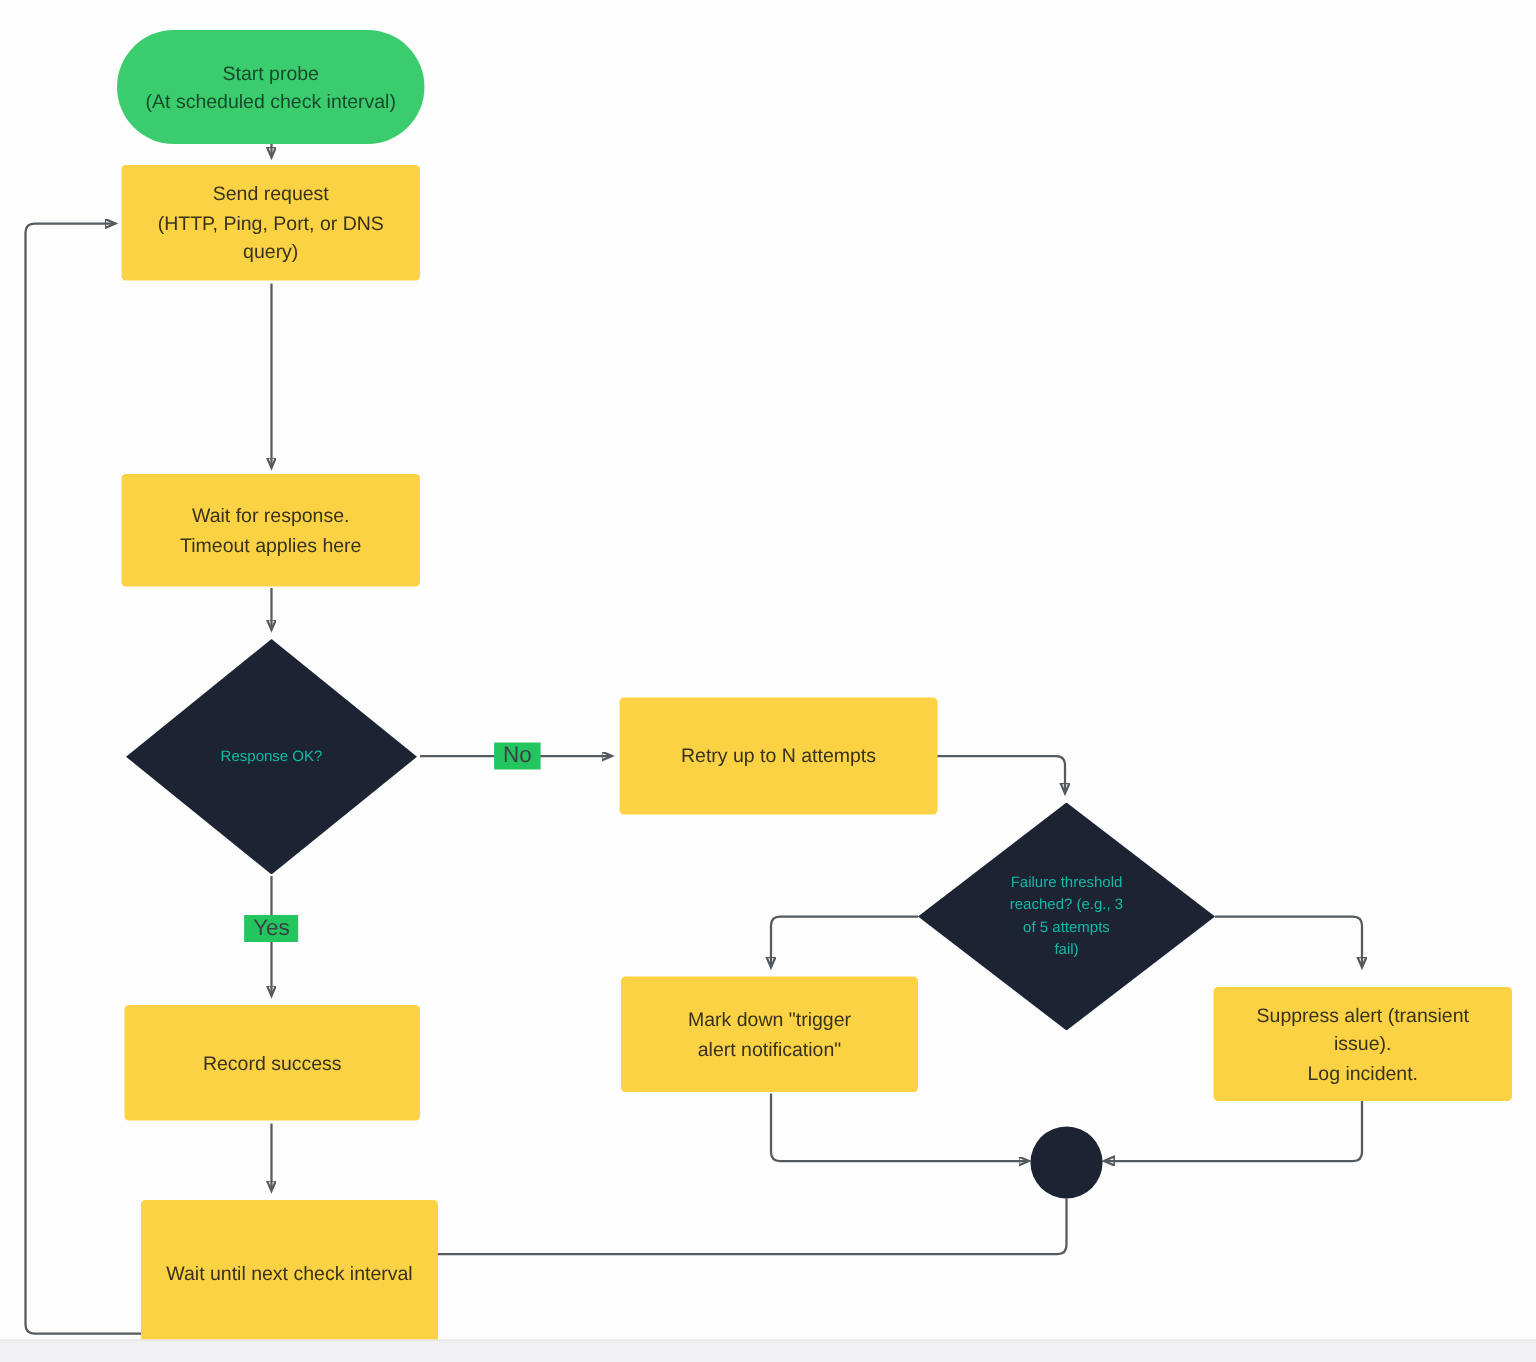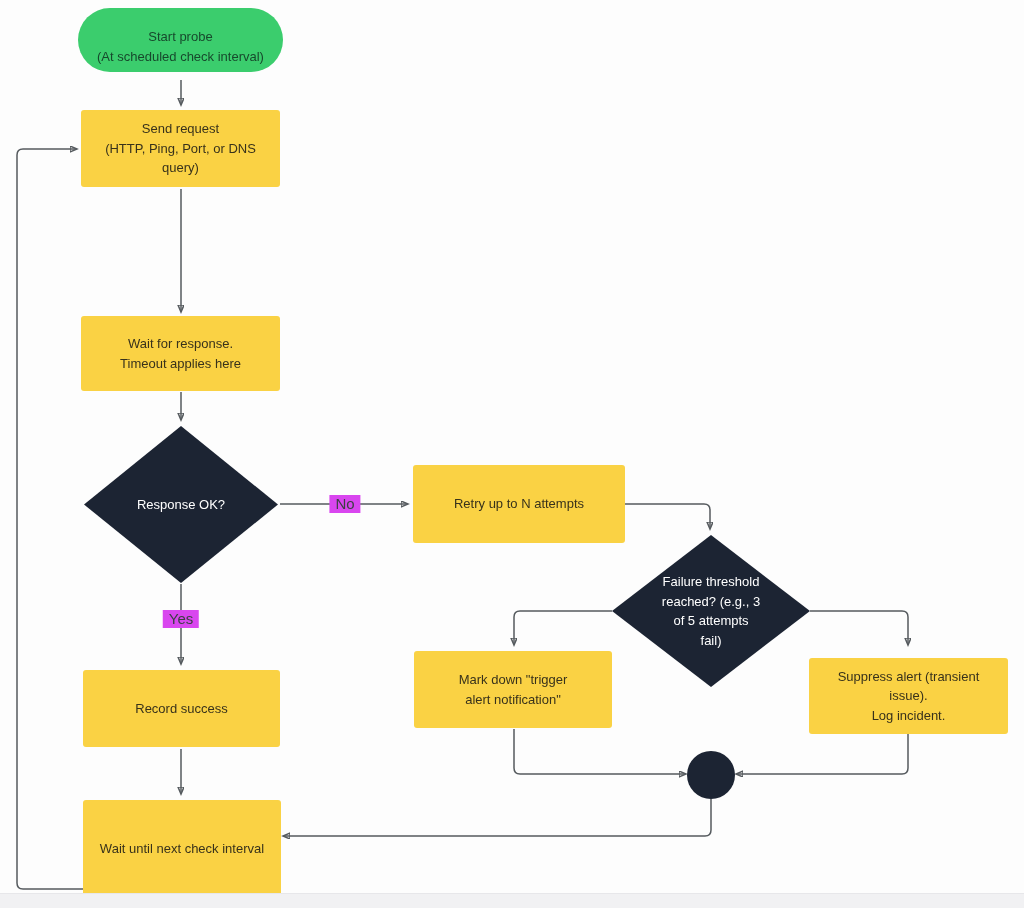--- a/index.html
+++ b/index.html
@@ -45,34 +45,34 @@
     color: #38321b;
     border-radius: 3px;
   }
   .stadium {
     background: #3bcd6d;
     color: #17492c;
     border-radius: 40px;
   }
   .diamond {
     background: #1c2433;
-    color: #ffffff;
+    color: #14b8a6;
     clip-path: polygon(50% 0, 100% 50%, 50% 100%, 0 50%);
-    font-size: 13px;
+    font-size: 10px;
     padding: 0 26px;
   }
   .circle {
     background: #1c2433;
     border-radius: 50%;
     padding: 0;
   }
   .edge-label {
     position: absolute;
     transform: translate(-50%, -50%);
-    background: #d946ef;
+    background: #22c55e;
     color: #3c3f44;
     font-size: 15px;
     padding: 0 6px;
     line-height: 1.2;
   }
   .footer-strip {
     position: absolute;
     left: 0;
     bottom: 0;
     width: 100%;
@@ -100,21 +100,21 @@
     <path d="M612,611 L520,611 Q514,611 514,617 L514,644" marker-end="url(#arrow)"></path>
     <path d="M810,611 L902,611 Q908,611 908,617 L908,644" marker-end="url(#arrow)"></path>
     <path d="M514,729 L514,768 Q514,774 520,774 L685,774" marker-end="url(#arrow)"></path>
     <path d="M908,728 L908,768 Q908,774 902,774 L737,774" marker-end="url(#arrow)"></path>
     <path d="M711,799 L711,830 Q711,836 705,836 L284,836" marker-end="url(#arrow)"></path>
     <path d="M181,584 L181,663" marker-end="url(#arrow)"></path>
     <path d="M181,749 L181,793" marker-end="url(#arrow)"></path>
     <path d="M181,879 L181,883 Q181,889 175,889 L23,889 Q17,889 17,883 L17,155 Q17,149 23,149 L76,149" marker-end="url(#arrow)"></path>
   </svg>
 
-  <div class="node stadium" style="left:78px; top:8px; width:205px; height:64px;align-items:flex-end;">
+  <div class="node stadium" style="left:78px; top:20px; width:205px; height:76px;">
     <span class="label">Start probe
 (At scheduled check interval)</span>
   </div>
 
   <div class="node rect" style="left:81px; top:316px; width:199px; height:75px;">
     <span class="label">Wait for response.
 Timeout applies here</span>
   </div>
 
   <div class="node rect" style="left:81px; top:110px; width:199px; height:77px;">
@@ -147,21 +147,21 @@
     <span class="label">Suppress alert (transient issue).
 Log incident.</span>
   </div>
 
   <div class="node circle" style="left:687px; top:751px; width:48px; height:48px;"></div>
 
   <div class="node rect" style="left:83px; top:670px; width:197px; height:77px;text-align:right;">
     <span class="label">Record success</span>
   </div>
 
-  <div class="node rect" style="left:83px; top:800px; width:198px; height:98px;">
+  <div class="node rect" style="left:94px; top:800px; width:198px; height:98px;">
     <span class="label">Wait until next check interval</span>
   </div>
 
   <span class="edge-label" style="left:345px; top:504px;">No</span>
 
   <span class="edge-label" style="left:181px; top:619px;">Yes</span>
 
   <div class="footer-strip"></div>
 
 </div>

